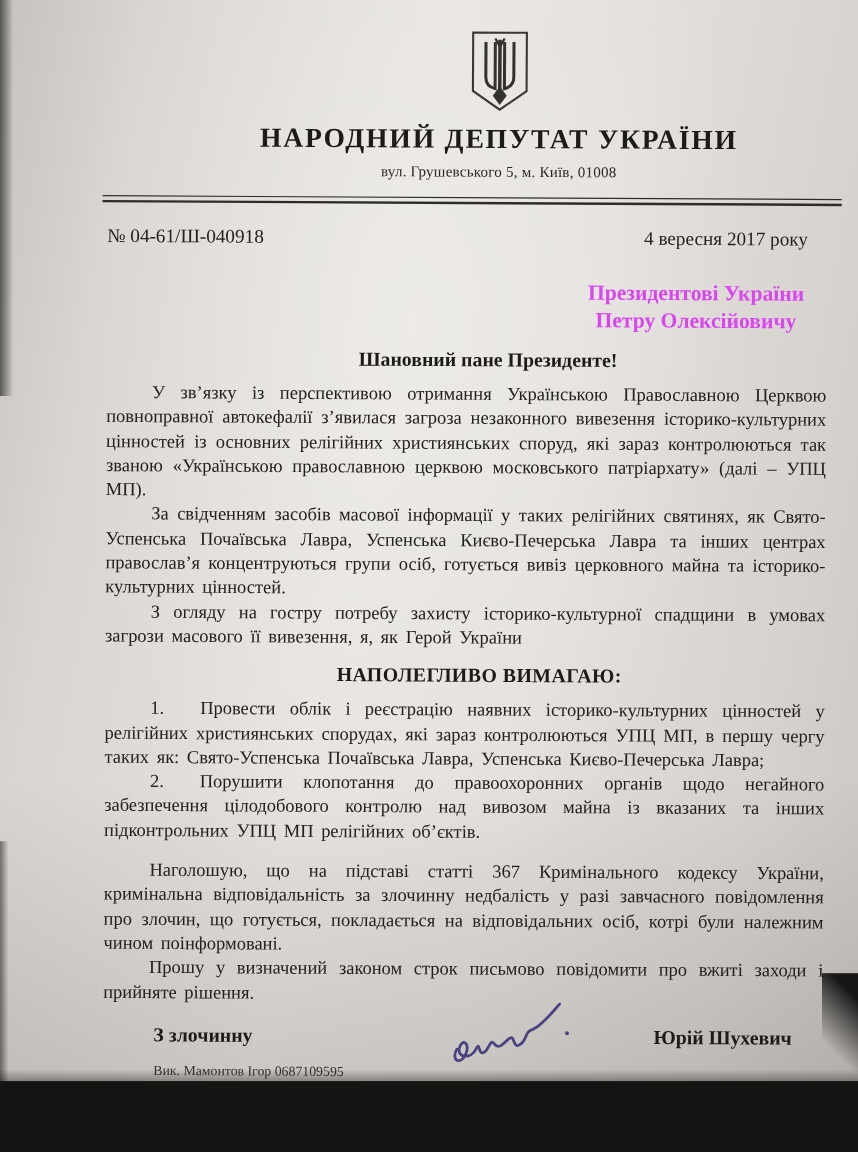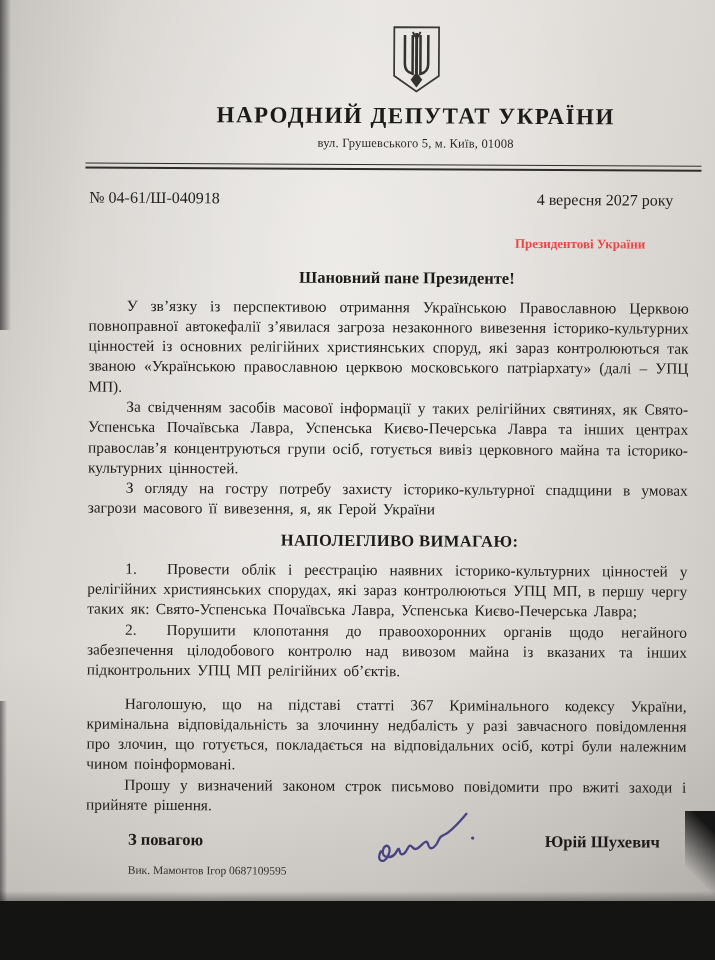--- a/index.html
+++ b/index.html
@@ -62,23 +62,23 @@
     margin-top: 20px;
     display: flex; justify-content: space-between; align-items: baseline;
     font-size: 16px;
   }
   .meta-row .date { margin-right: 16px; }
   .addressee {
     margin: 24px 14px 0 auto;
     width: 190px;
     text-align: center;
     font-weight: bold;
-    font-size: 13px;
+    font-size: 18px;
     line-height: 22.5px;
-    color: #ef4444;
+    color: #d946ef;
   }
   .salutation {
     margin-top: 13px;
     text-align: center;
     font-weight: bold;
     font-size: 16.5px;
     position: relative; left: 18px;
     color: #1d1b19;
   }
   .par {
@@ -138,43 +138,44 @@
         <path d="M28 49 L34 57 L28 65 L22 57 Z" fill="#34322f"></path>
       </svg>
       <h1 class="title">НАРОДНИЙ ДЕПУТАТ УКРАЇНИ</h1>
       <div class="addr">вул. Грушевського 5, м. Київ, 01008</div>
     </header>
 
     <div class="rule"></div>
 
     <div class="meta-row">
       <span class="ref">№ 04-61/Ш-040918</span>
-      <span class="date">4 вересня 2027 року</span>
+      <span class="date">4 вересня 2017 року</span>
     </div>
 
     <div class="addressee">
       <div>Президентові України</div>
+      <div>Петру Олексійовичу</div>
     </div>
 
     <div class="salutation">Шановний пане Президенте!</div>
 
     <p class="par mt-first">У зв’язку із перспективою отримання Українською Православною Церквою повноправної автокефалії з’явилася загроза незаконного вивезення історико-культурних цінностей із основних релігійних християнських споруд, які зараз контролюються так званою «Українською православною церквою московського патріархату» (далі – УПЦ МП).</p>
     <p class="par">За свідченням засобів масової інформації у таких релігійних святинях, як Свято-Успенська Почаївська Лавра, Успенська Києво-Печерська Лавра та інших центрах православ’я концентруються групи осіб, готується вивіз церковного майна та історико-культурних цінностей.</p>
     <p class="par">З огляду на гостру потребу захисту історико-культурної спадщини в умовах загрози масового її вивезення, я, як Герой України</p>
 
     <div class="demand">НАПОЛЕГЛИВО ВИМАГАЮ:</div>
 
     <p class="par"><span>1.</span><span class="tab"></span><span>Провести облік і реєстрацію наявних історико-культурних цінностей у релігійних християнських спорудах, які зараз контролюються УПЦ МП, в першу чергу таких як: Свято-Успенська Почаївська Лавра, Успенська Києво-Печерська Лавра;</span></p>
     <p class="par"><span>2.</span><span class="tab"></span><span>Порушити клопотання до правоохоронних органів щодо негайного забезпечення цілодобового контролю над вивозом майна із вказаних та інших підконтрольних УПЦ МП релігійних об’єктів.</span></p>
 
     <p class="par mt-gap">Наголошую, що на підставі статті 367 Кримінального кодексу України, кримінальна відповідальність за злочинну недбалість у разі завчасного повідомлення про злочин, що готується, покладається на відповідальних осіб, котрі були належним чином поінформовані.</p>
     <p class="par">Прошу у визначений законом строк письмово повідомити про вжиті заходи і прийняте рішення.</p>
 
     <div class="signoff">
-      <span class="closing">З повагою</span>
+      <span class="closing">З злочинну</span>
       <svg class="sig" viewBox="0 0 110 55" aria-hidden="true">
         <path d="M8 40 C3 49 11 53 15 44 C19 35 12 31 10 39 C8 47 19 48 23 40 C27 32 24 46 30 42 C34 39 34 31 38 36 C42 41 46 33 50 31 C54 29 52 40 58 36 C64 32 61 26 68 24 C75 21 82 12 89 4" fill="none" stroke="#4a4382" stroke-width="2.2" stroke-linecap="round"></path>
         <circle cx="95" cy="27" r="1.6" fill="#4a4382"></circle>
       </svg>
       <span class="signatory">Юрій Шухевич</span>
     </div>
 
     <div class="footer">Вик. Мамонтов Ігор 0687109595</div>
   </div>
 

